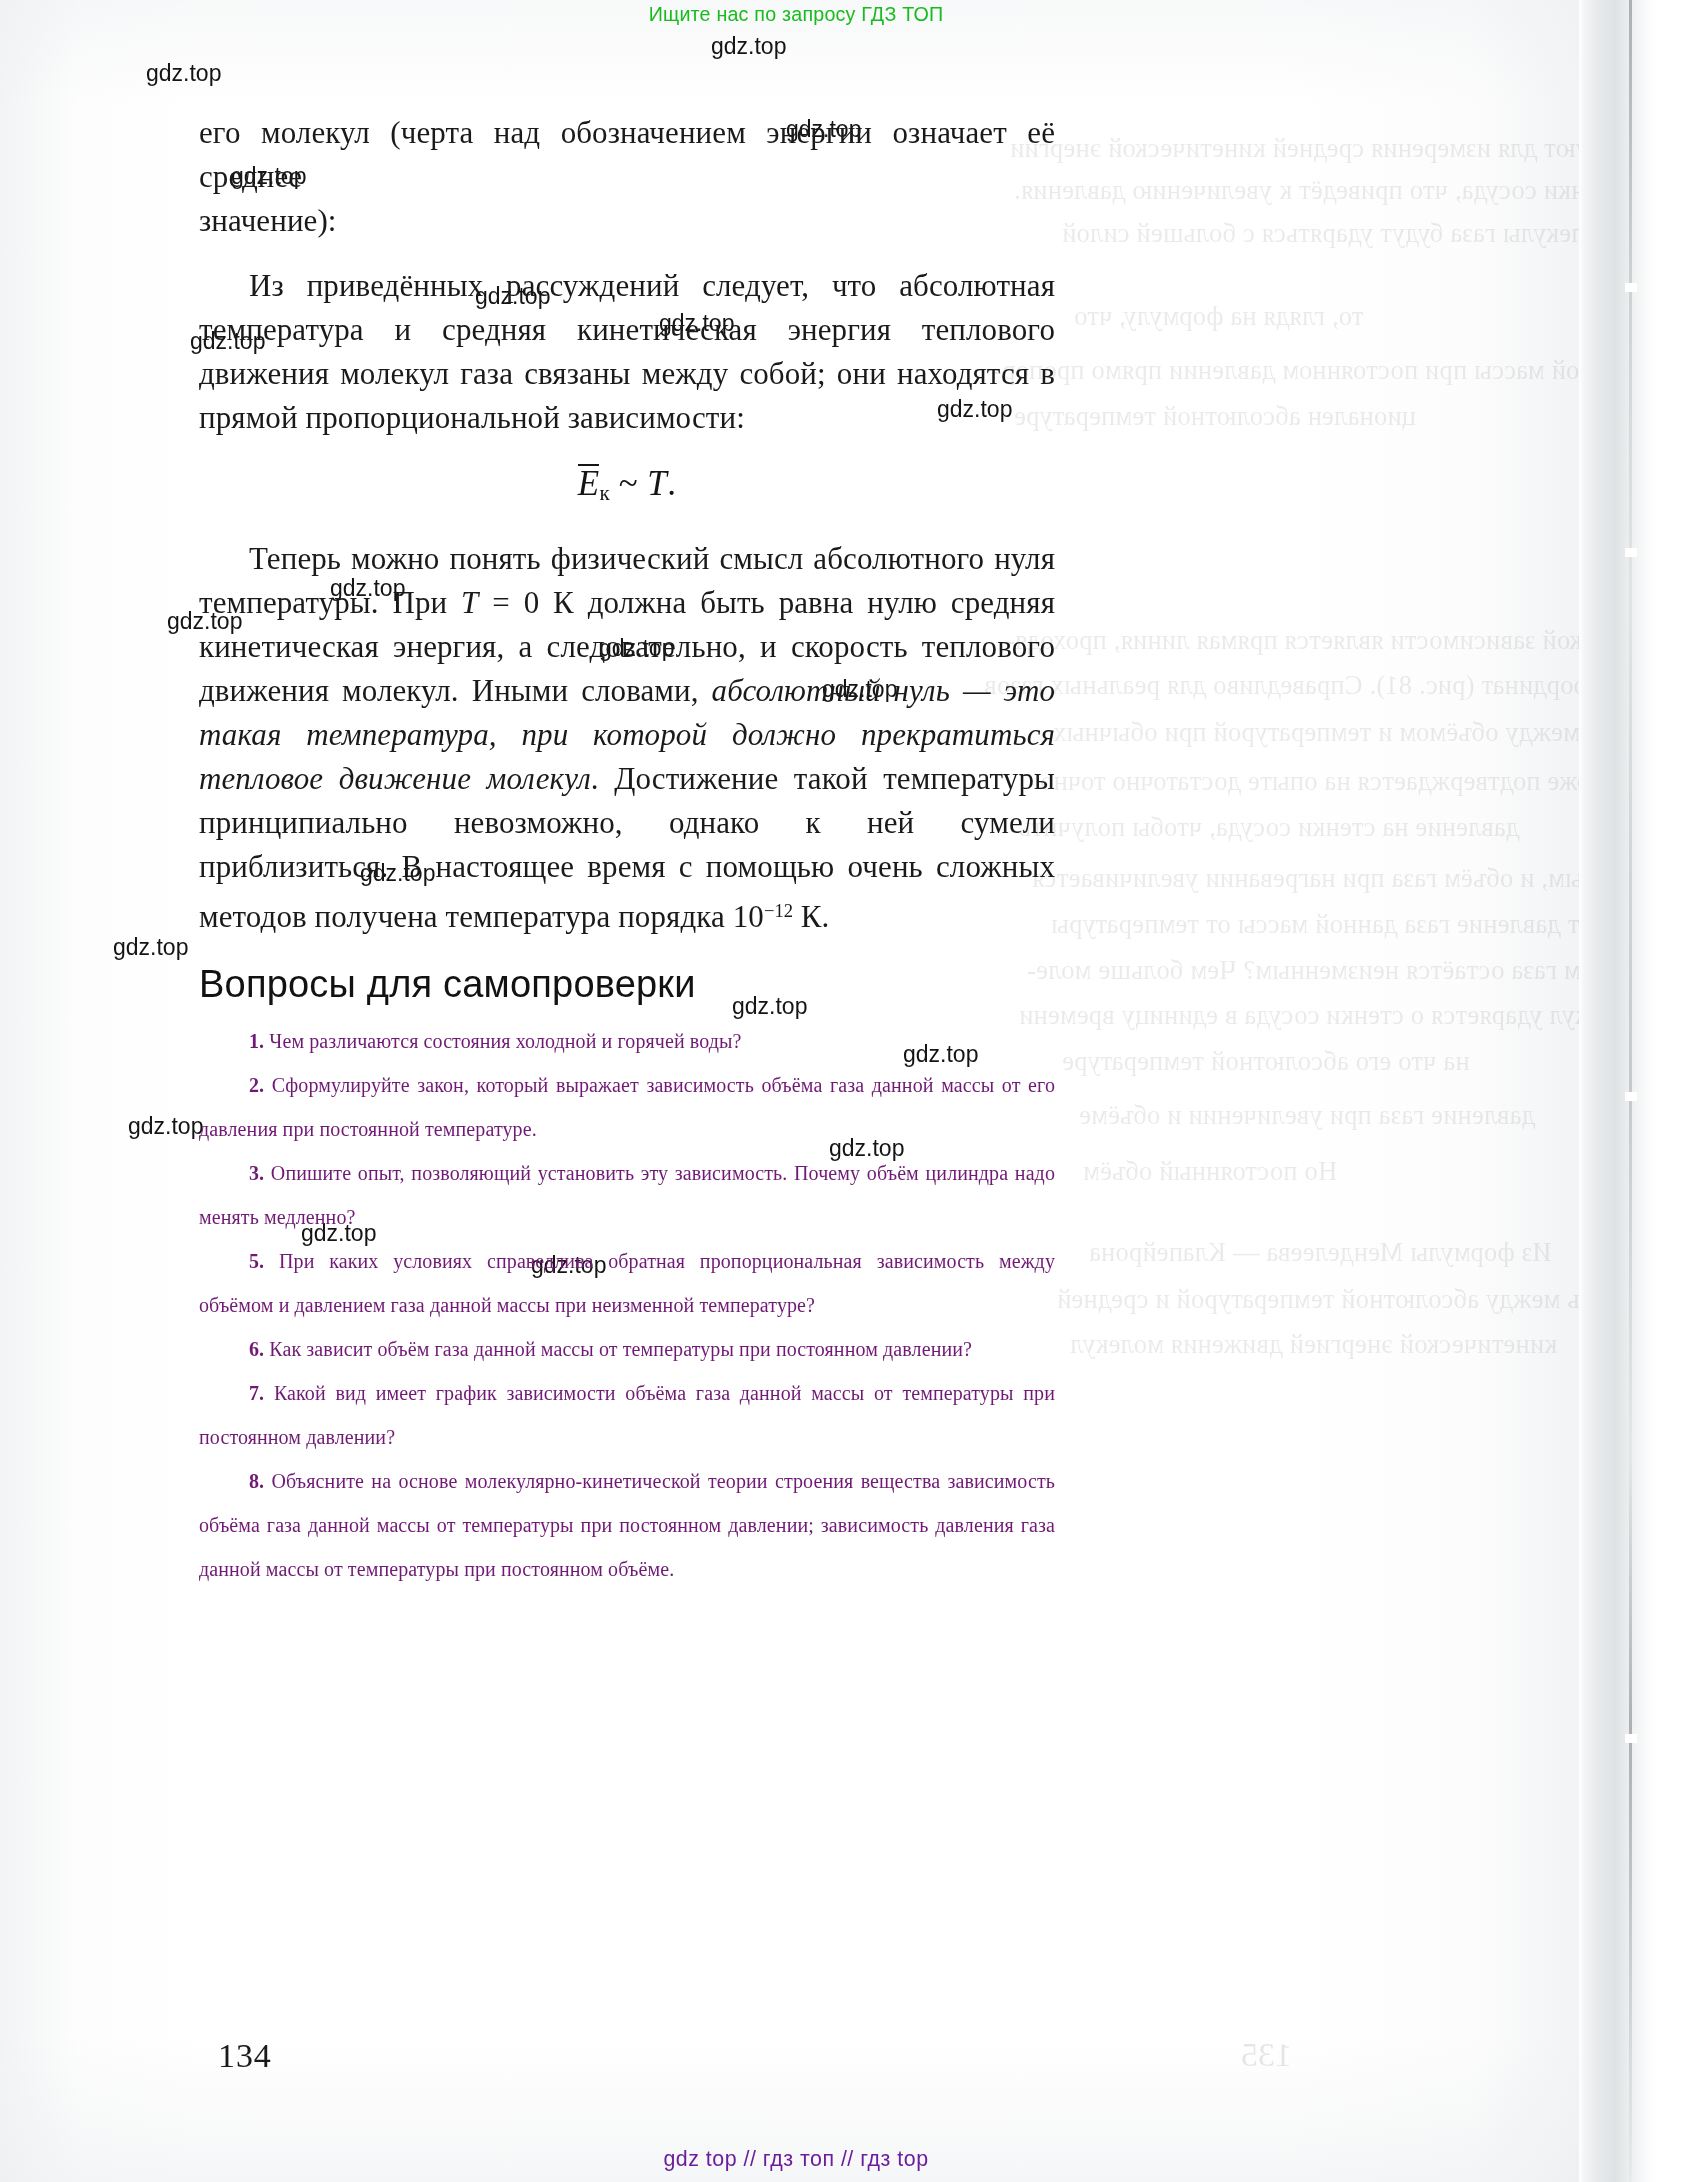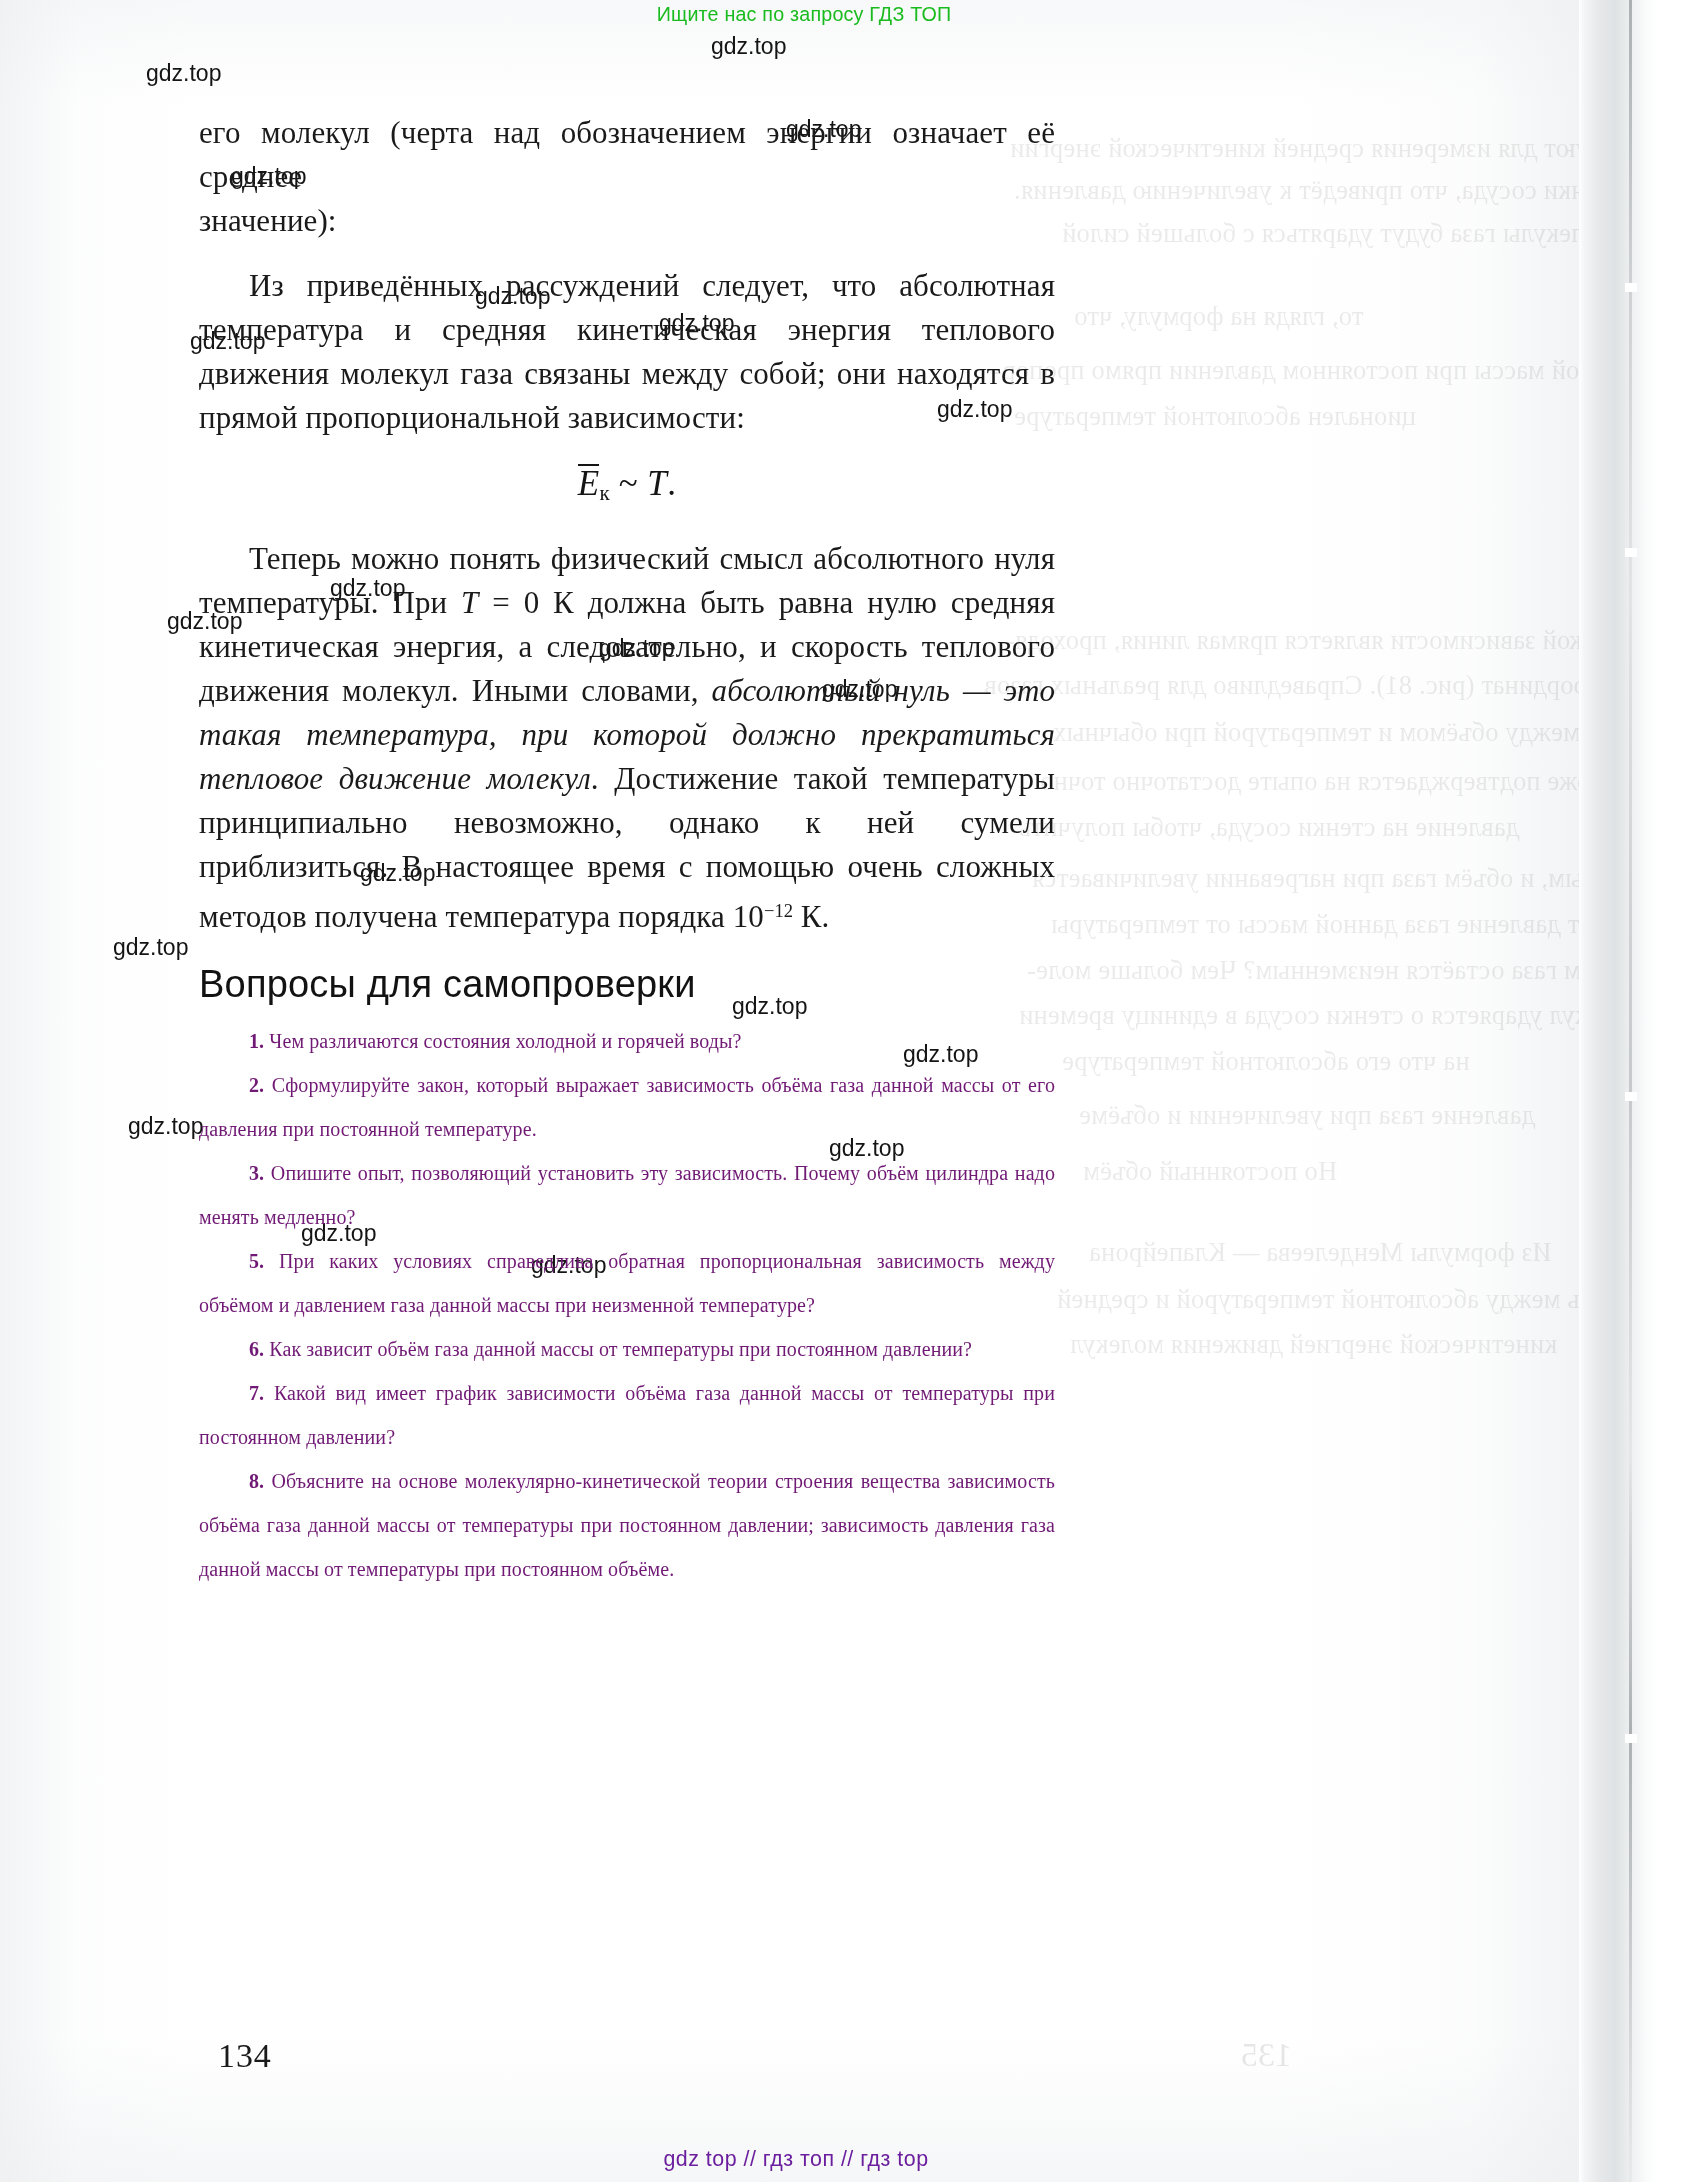--- a/index.html
+++ b/index.html
@@ -111,21 +111,20 @@
   .top-banner {
     position: absolute;
     left: 0;
     top: 3.4px;
     width: 1592px;
     text-align: center;
     font-family: "Liberation Sans", "DejaVu Sans", sans-serif;
     font-size: 19.7px;
     color: #19bb1e;
     letter-spacing: 0.2px;
-    padding-left: 8px;
   }
 
   
   .bottom-footer {
     position: absolute;
     left: 0;
     bottom: 10.3px;
     width: 1592px;
     text-align: center;
     font-family: "Liberation Sans", "DejaVu Sans", sans-serif;

